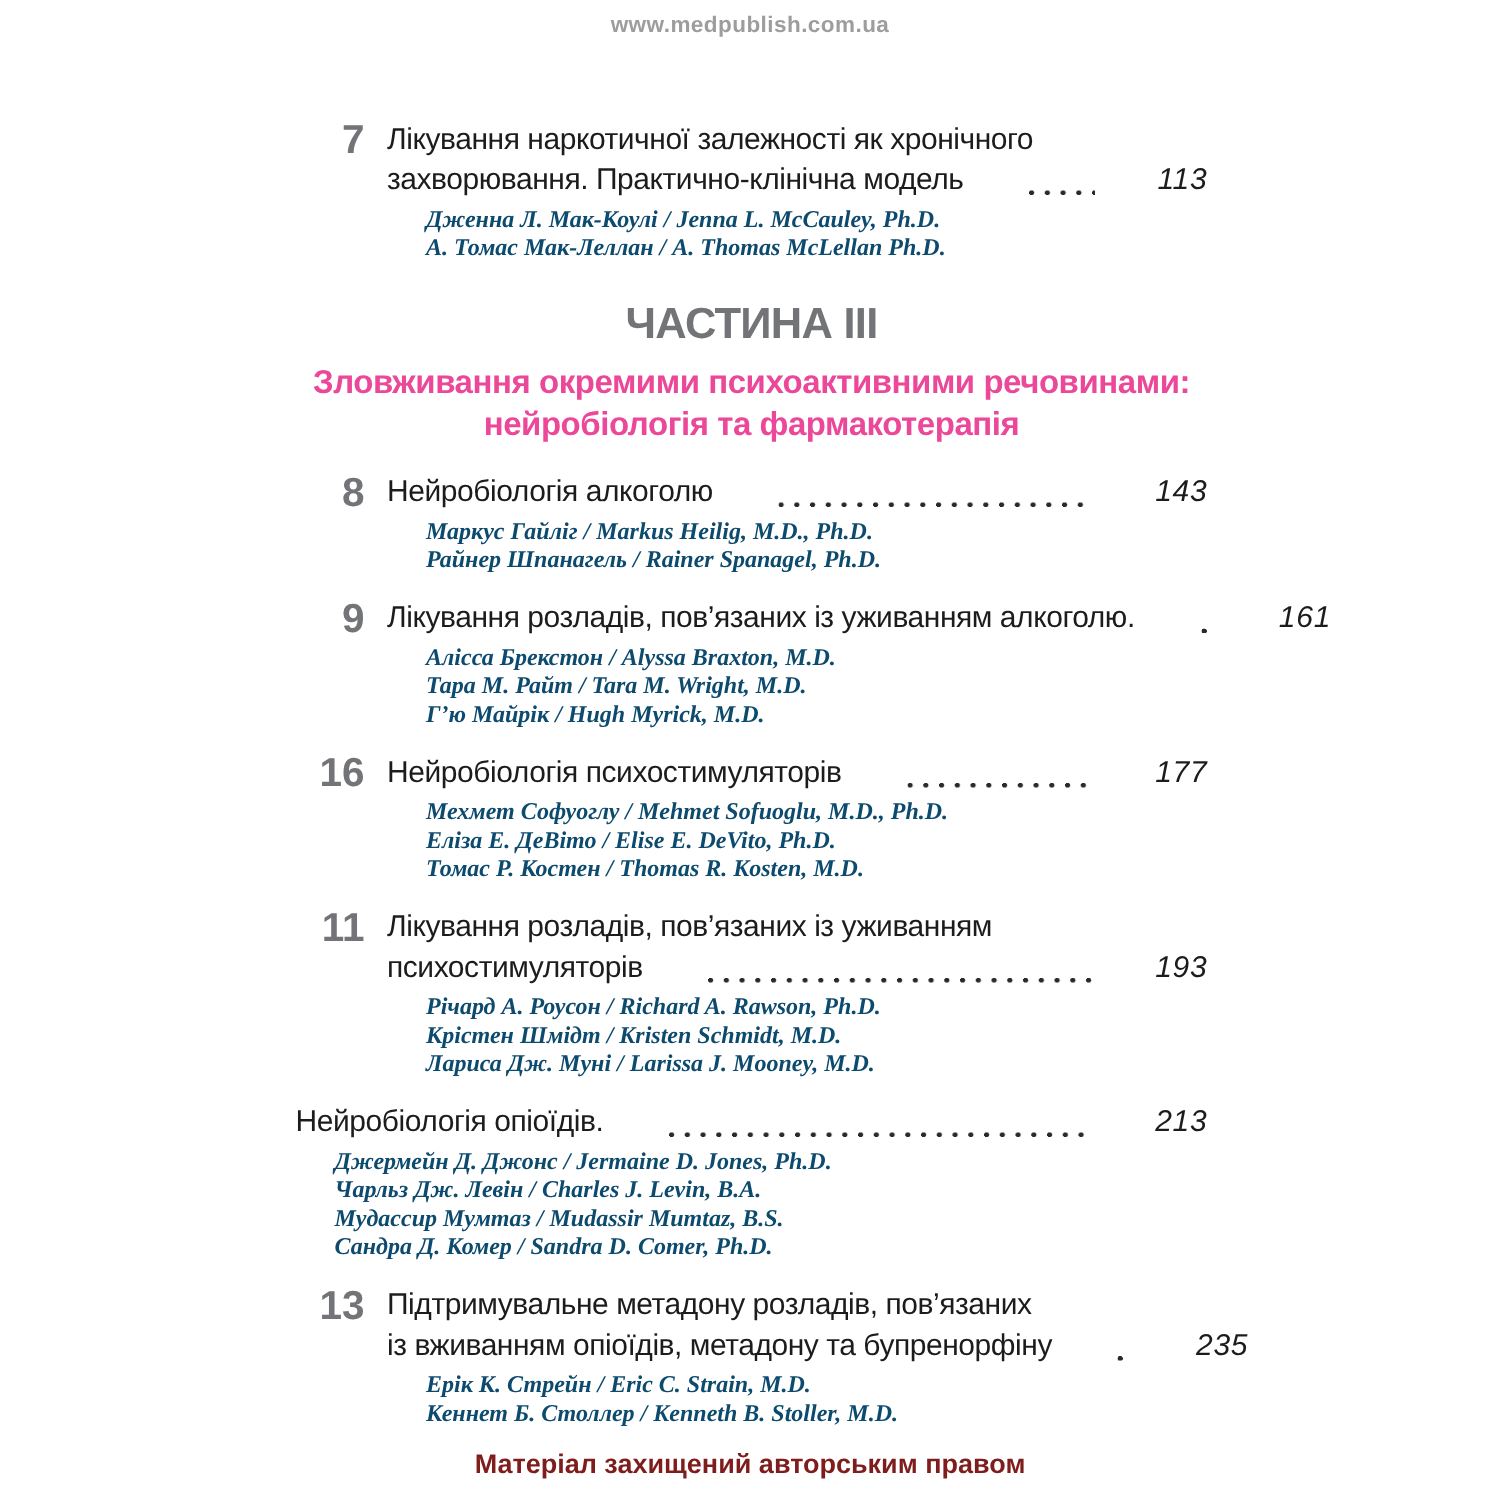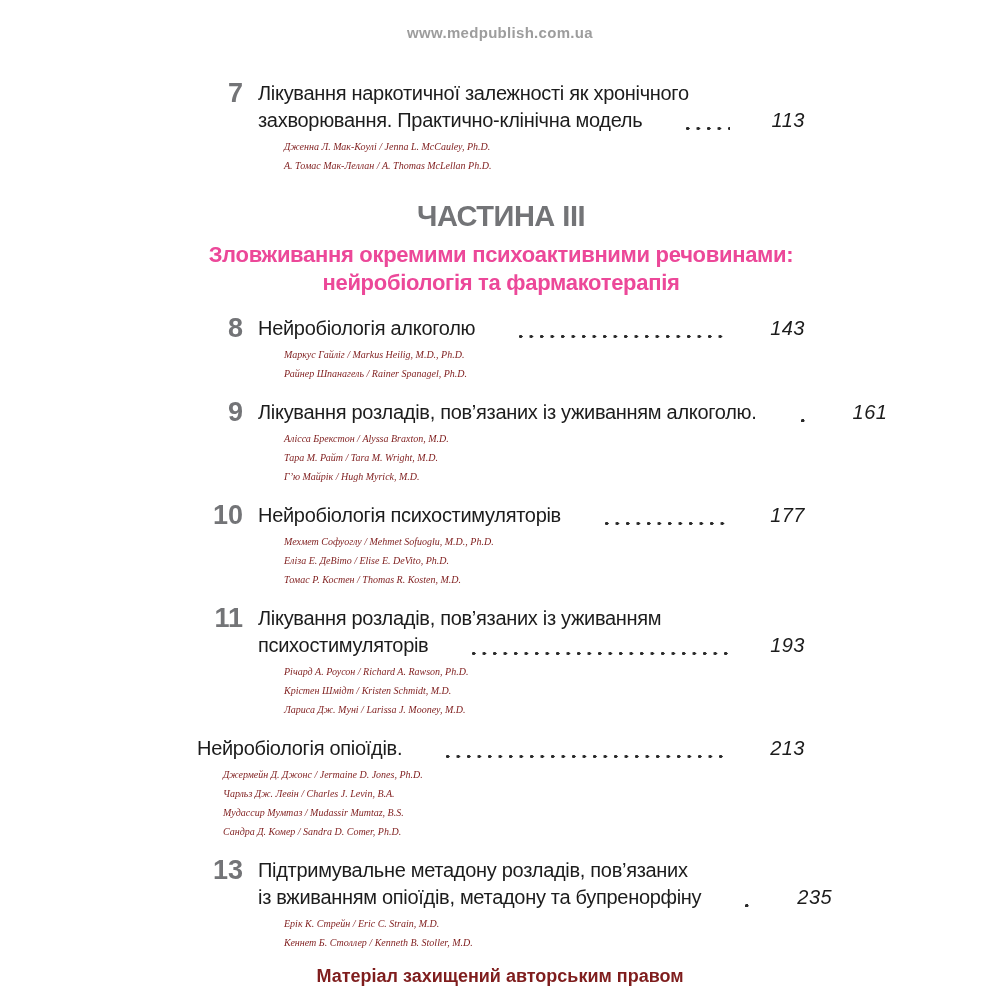--- a/index.html
+++ b/index.html
@@ -6,21 +6,21 @@
   .page {
     position: relative;
     width: 1000px;
     height: 1000px;
     background: #ffffff;
     font-family: "Liberation Sans", sans-serif;
     overflow: hidden;
   }
   .site-url {
     position: absolute;
-    top: 24px; left: 0;
+    top: 8px; left: 0;
     width: 100%;
     text-align: center;
     color: #9d9d9d;
     font-size: 15px;
     font-weight: 700;
     letter-spacing: 0.3px;
   }
   .copyright {
     position: absolute;
     top: 966px; left: 0;
@@ -68,23 +68,24 @@
     background-image: radial-gradient(circle at 1.75px 1.75px, #2a2a2a 1.6px, transparent 2px);
     background-size: 10.5px 3.5px;
     background-repeat: repeat-x;
   }
   .pg { white-space: nowrap; letter-spacing: 0.5px; font-style: italic; }
   .authors {
     margin-top: 3px;
     padding-left: 26px;
     font-family: "Liberation Serif", serif;
     font-style: italic;
-    font-size: 10px;
-    color: #7f1d1d;
+    font-size: 16px;
+    color: #0c4a6e;
     line-height: 19px;
+    font-weight: bold;
   }
   .part {
     text-align: center;
     margin: 26px 0 18px 0;
     
   }
   .part-label {
     font-size: 29px;
     font-weight: 700;
     color: #737477;
@@ -156,21 +157,21 @@
         </div>
         <div class="authors">
           <div class="author">Алісса Брекстон / Alyssa Braxton, M.D.</div>
           <div class="author">Тара М. Райт / Tara M. Wright, M.D.</div>
           <div class="author">Г’ю Майрік / Hugh Myrick, M.D.</div>
         </div>
       </div>
     </section>
 
     <section class="entry">
-      <div class="num">10</div>
+      <div class="num">16</div>
       <div class="body">
         <div class="t-last">
           <span class="t-text">Нейробіологія психостимуляторів</span>
           <span class="leader"></span>
           <span class="pg">177</span>
         </div>
         <div class="authors">
           <div class="author">Мехмет Софуоглу / Mehmet Sofuoglu, M.D., Ph.D.</div>
           <div class="author">Еліза Е. ДеВіто / Elise E. DeVito, Ph.D.</div>
           <div class="author">Томас Р. Костен / Thomas R. Kosten, M.D.</div>

